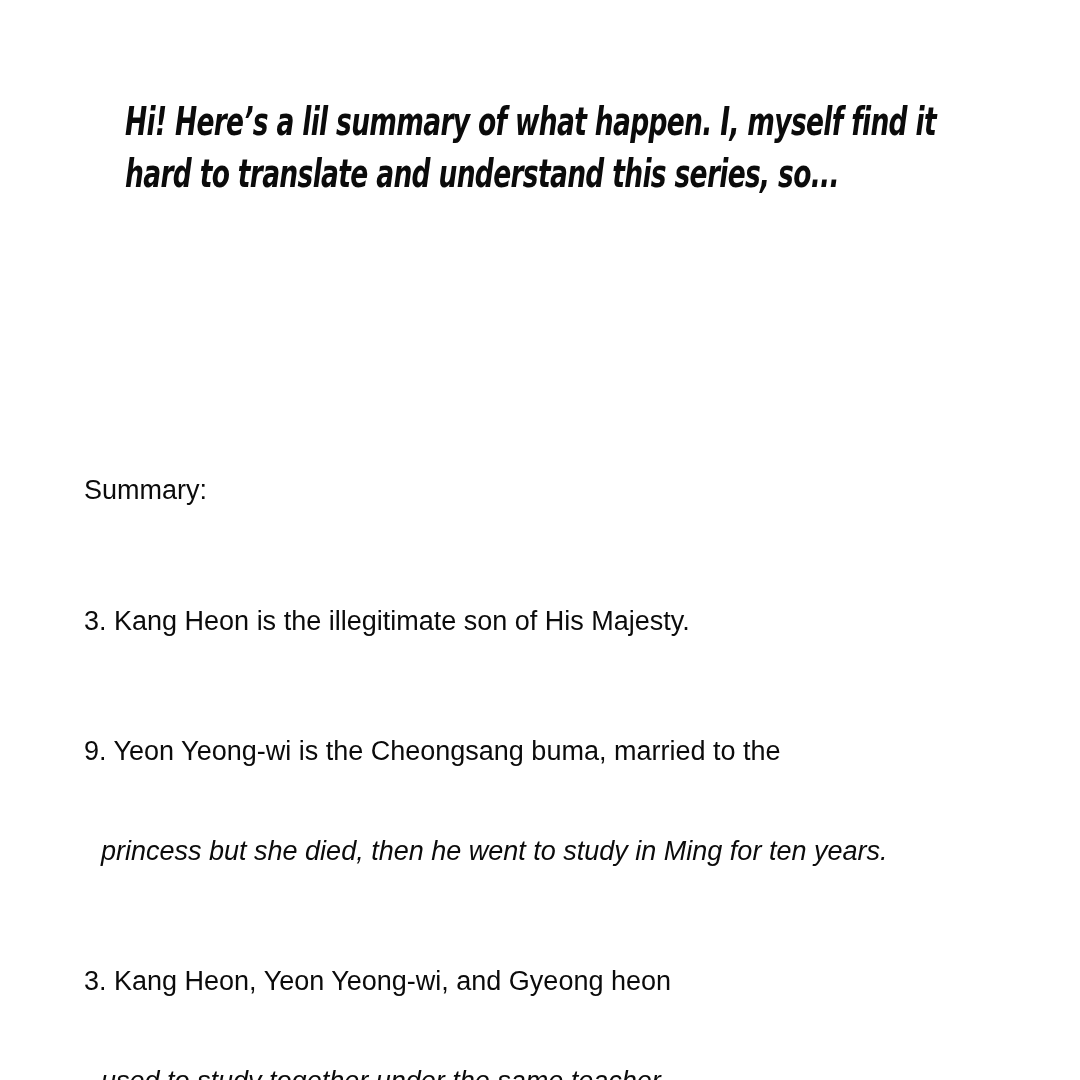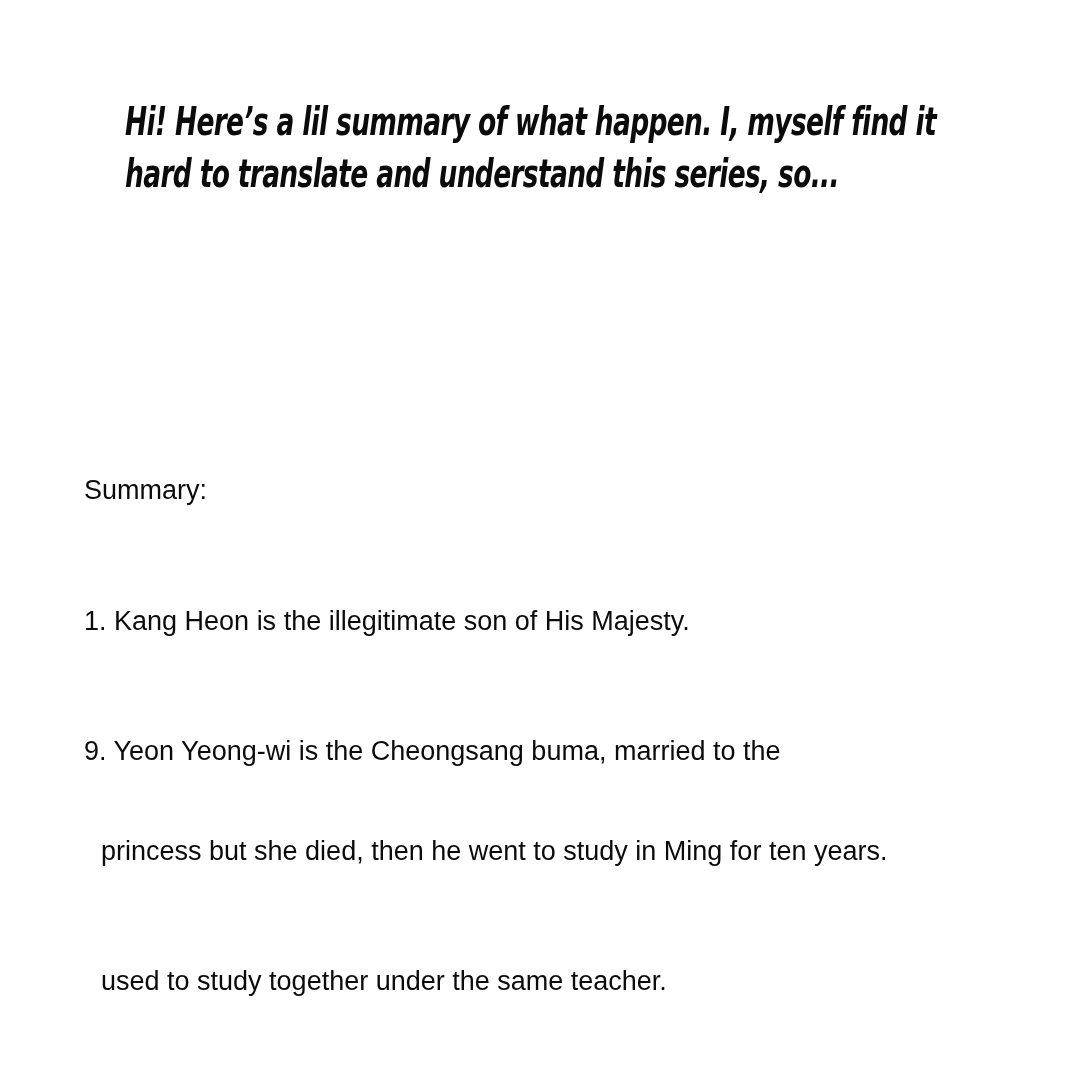--- a/index.html
+++ b/index.html
@@ -43,41 +43,42 @@
     top: 379px;
     width: 960px;
     font-size: 27px;
     color: #0b0b0b;
     white-space: pre;
   }
   .line {
     height: 37.5px;
     line-height: 37.5px;
   }
-  .cont-num { padding-left: 17px; }
+  .cont-num { padding-left: 17px; font-style: italic; }
 </style>
 </head>
 <body>
 
 <div class="page">
 
   <div class="header-note">
     <div class="hand-line"><span>Hi! Here’s a lil summary of what happen. I, myself find it</span></div>
     <div class="hand-line"><span>hard to translate and understand this series, so...</span></div>
   </div>
 
   <div class="body-text">
 
     <div class="line">Summary:</div>
 
-    <div class="line">1. Kang Heon is the illegitimate son of His Majesty.</div>
+    <div class="line">3. Kang Heon is the illegitimate son of His Majesty.</div>
 
     <div class="line">9. Yeon Yeong-wi is the Cheongsang buma, married to the</div>
     <div class="line cont-num">princess but she died, then he went to study in Ming for ten years.</div>
 
+    <div class="line">3. Kang Heon, Yeon Yeong-wi, and Gyeong heon</div>
     <div class="line cont-num">used to study together under the same teacher.</div>
 
     
     
 
     
 
     
 
     

